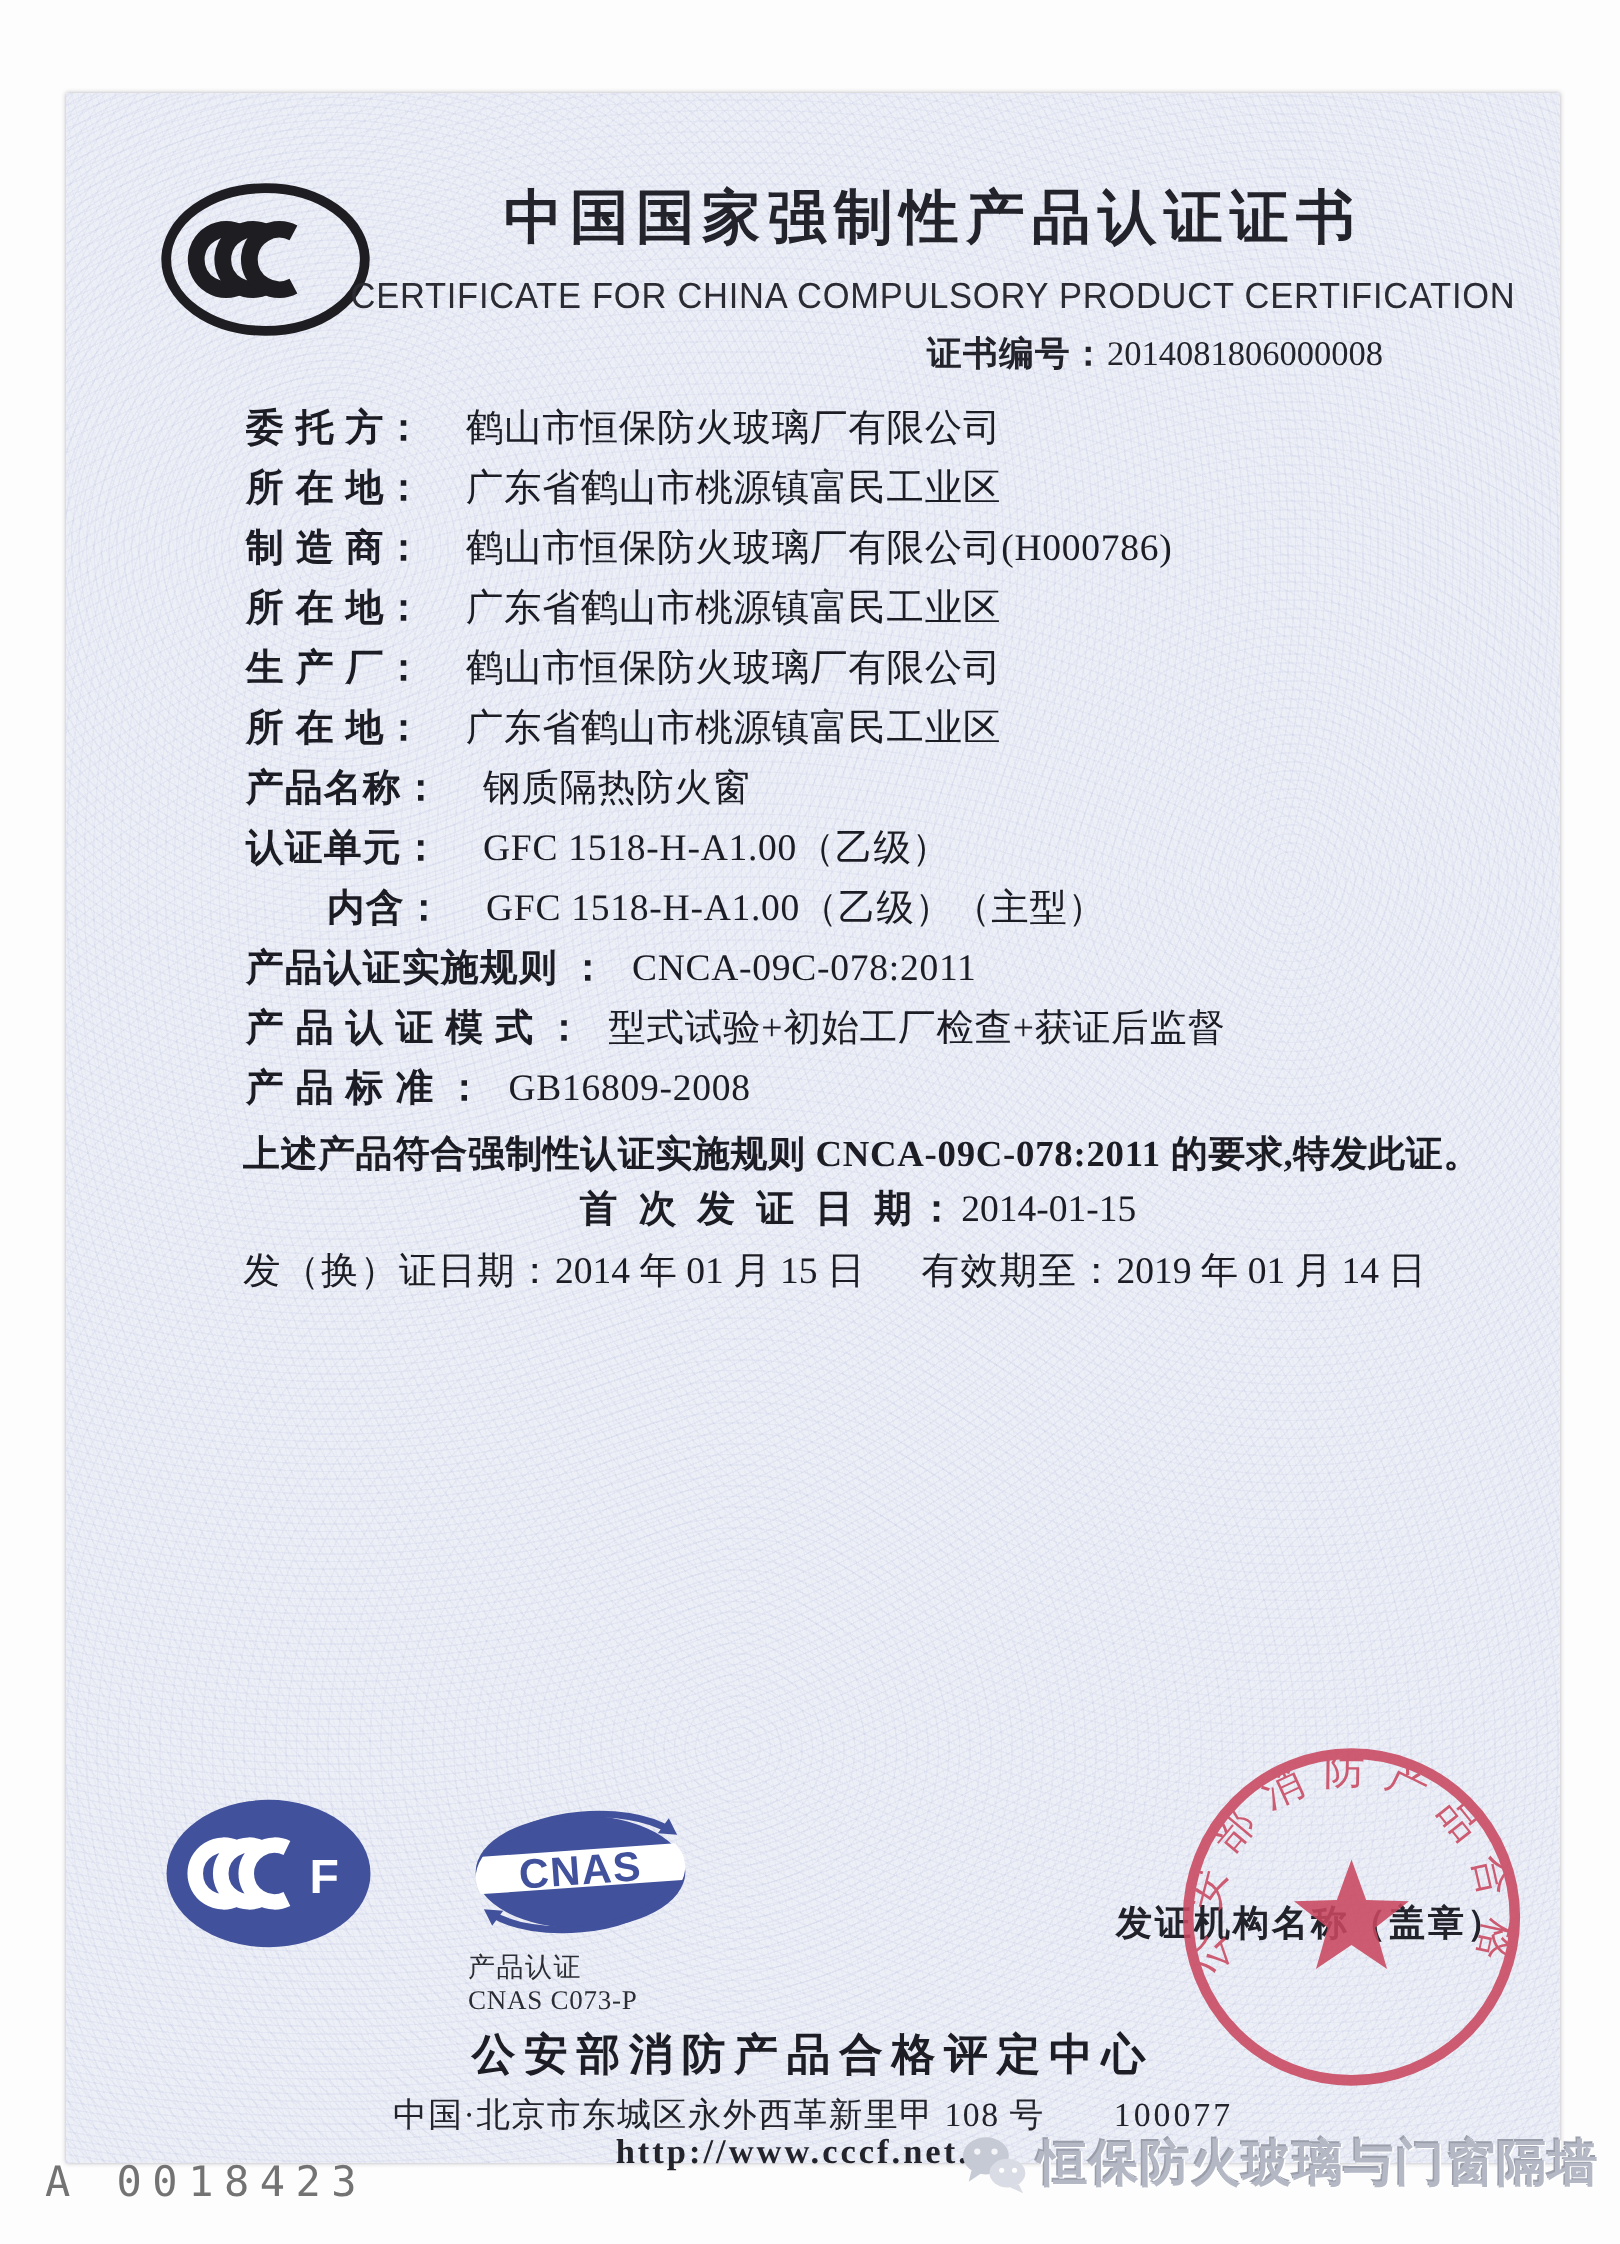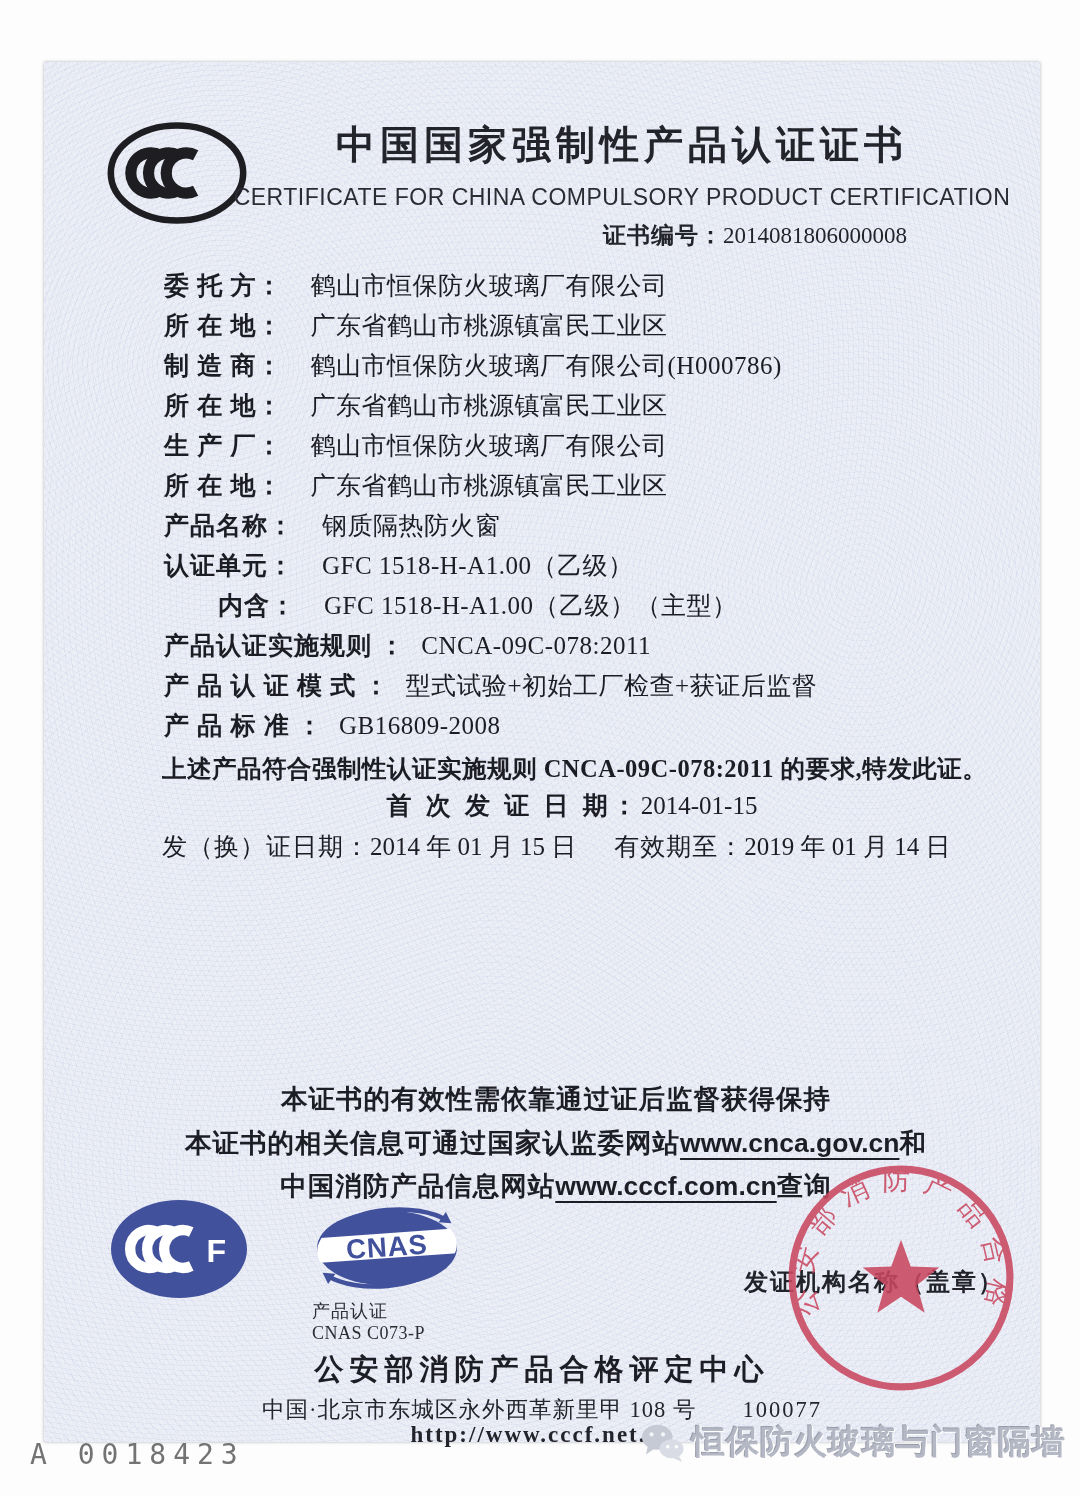--- a/index.html
+++ b/index.html
@@ -26,21 +26,21 @@
   .title{
     left:0;width:996px;top:56px;text-align:center;padding-left:160px;box-sizing:border-box;
     font-size:39px;font-weight:bold;letter-spacing:5px;color:#23232b;
   }
   .subtitle{
     left:0;width:996px;top:122px;text-align:center;padding-left:160px;box-sizing:border-box;
     font-family:"Liberation Sans","DejaVu Sans",sans-serif;
     font-size:23px;color:#2b2b33;letter-spacing:0.5px;transform:scaleY(1.05);
   }
   .certnum{
-    left:0;width:996px;top:158px;text-align:right;padding-right:133px;box-sizing:border-box;
+    left:15px;width:996px;top:158px;text-align:right;padding-right:133px;box-sizing:border-box;
     font-size:23px;color:#23232b;
   }
   .certnum .lbl{font-weight:bold;letter-spacing:1px;}
   
   .fields{left:0;top:204px;width:996px;padding-left:120px;box-sizing:border-box;}
   .frow{height:40px;line-height:40px;font-size:25px;white-space:nowrap;}
   .frow .flabel{font-weight:bold;letter-spacing:1px;}
   .frow .fvalue{margin-left:28px;letter-spacing:0.5px;}
   .frow.indent{padding-left:54px;}
   .frow.tight .fvalue{margin-left:16px;}
@@ -142,25 +142,20 @@
   </div>
 
   <div class="abs statement">上述产品符合强制性认证实施规则 CNCA-09C-078:2011 的要求,特发此证。</div>
   <div class="abs first-issue">
     <span class="lbl">首 次 发 证 日 期：</span><span>2014-01-15</span>
   </div>
   <div class="abs dates">
     <span class="lbl">发（换）证日期：</span><span>2014 年 01 月 15 日</span><span class="sep"></span><span class="lbl">有效期至：</span><span>2019 年 01 月 14 日</span>
   </div>
 
-  <div class="abs notes">
-    <div>本证书的有效性需依靠通过证后监督获得保持</div>
-    <div><span>本证书的相关信息可通过国家认监委网站</span><span class="url">www.cnca.gov.cn</span><span>和</span></div>
-    <div><span>中国消防产品信息网站</span><span class="url">www.cccf.com.cn</span><span>查询</span></div>
-  </div>
 
   <svg class="abs cccf-logo" viewBox="0 0 150 108">
     <ellipse cx="75" cy="54" rx="72" ry="52" fill="#41519c"></ellipse>
     <path d="M 52 36 A 20 20 0 1 0 52 72" fill="none" stroke="#ffffff" stroke-width="11"></path>
     <path d="M 70 36 A 20 20 0 1 0 70 72" fill="none" stroke="#ffffff" stroke-width="11"></path>
     <path d="M 88 36 A 20 20 0 1 0 88 72" fill="none" stroke="#ffffff" stroke-width="11"></path>
     <text x="104" y="68" fill="#ffffff" font-size="34" font-weight="bold" font-family="Liberation Sans, sans-serif">F</text>
   </svg>
 
   <svg class="abs cnas-logo" viewBox="0 0 170 100">

